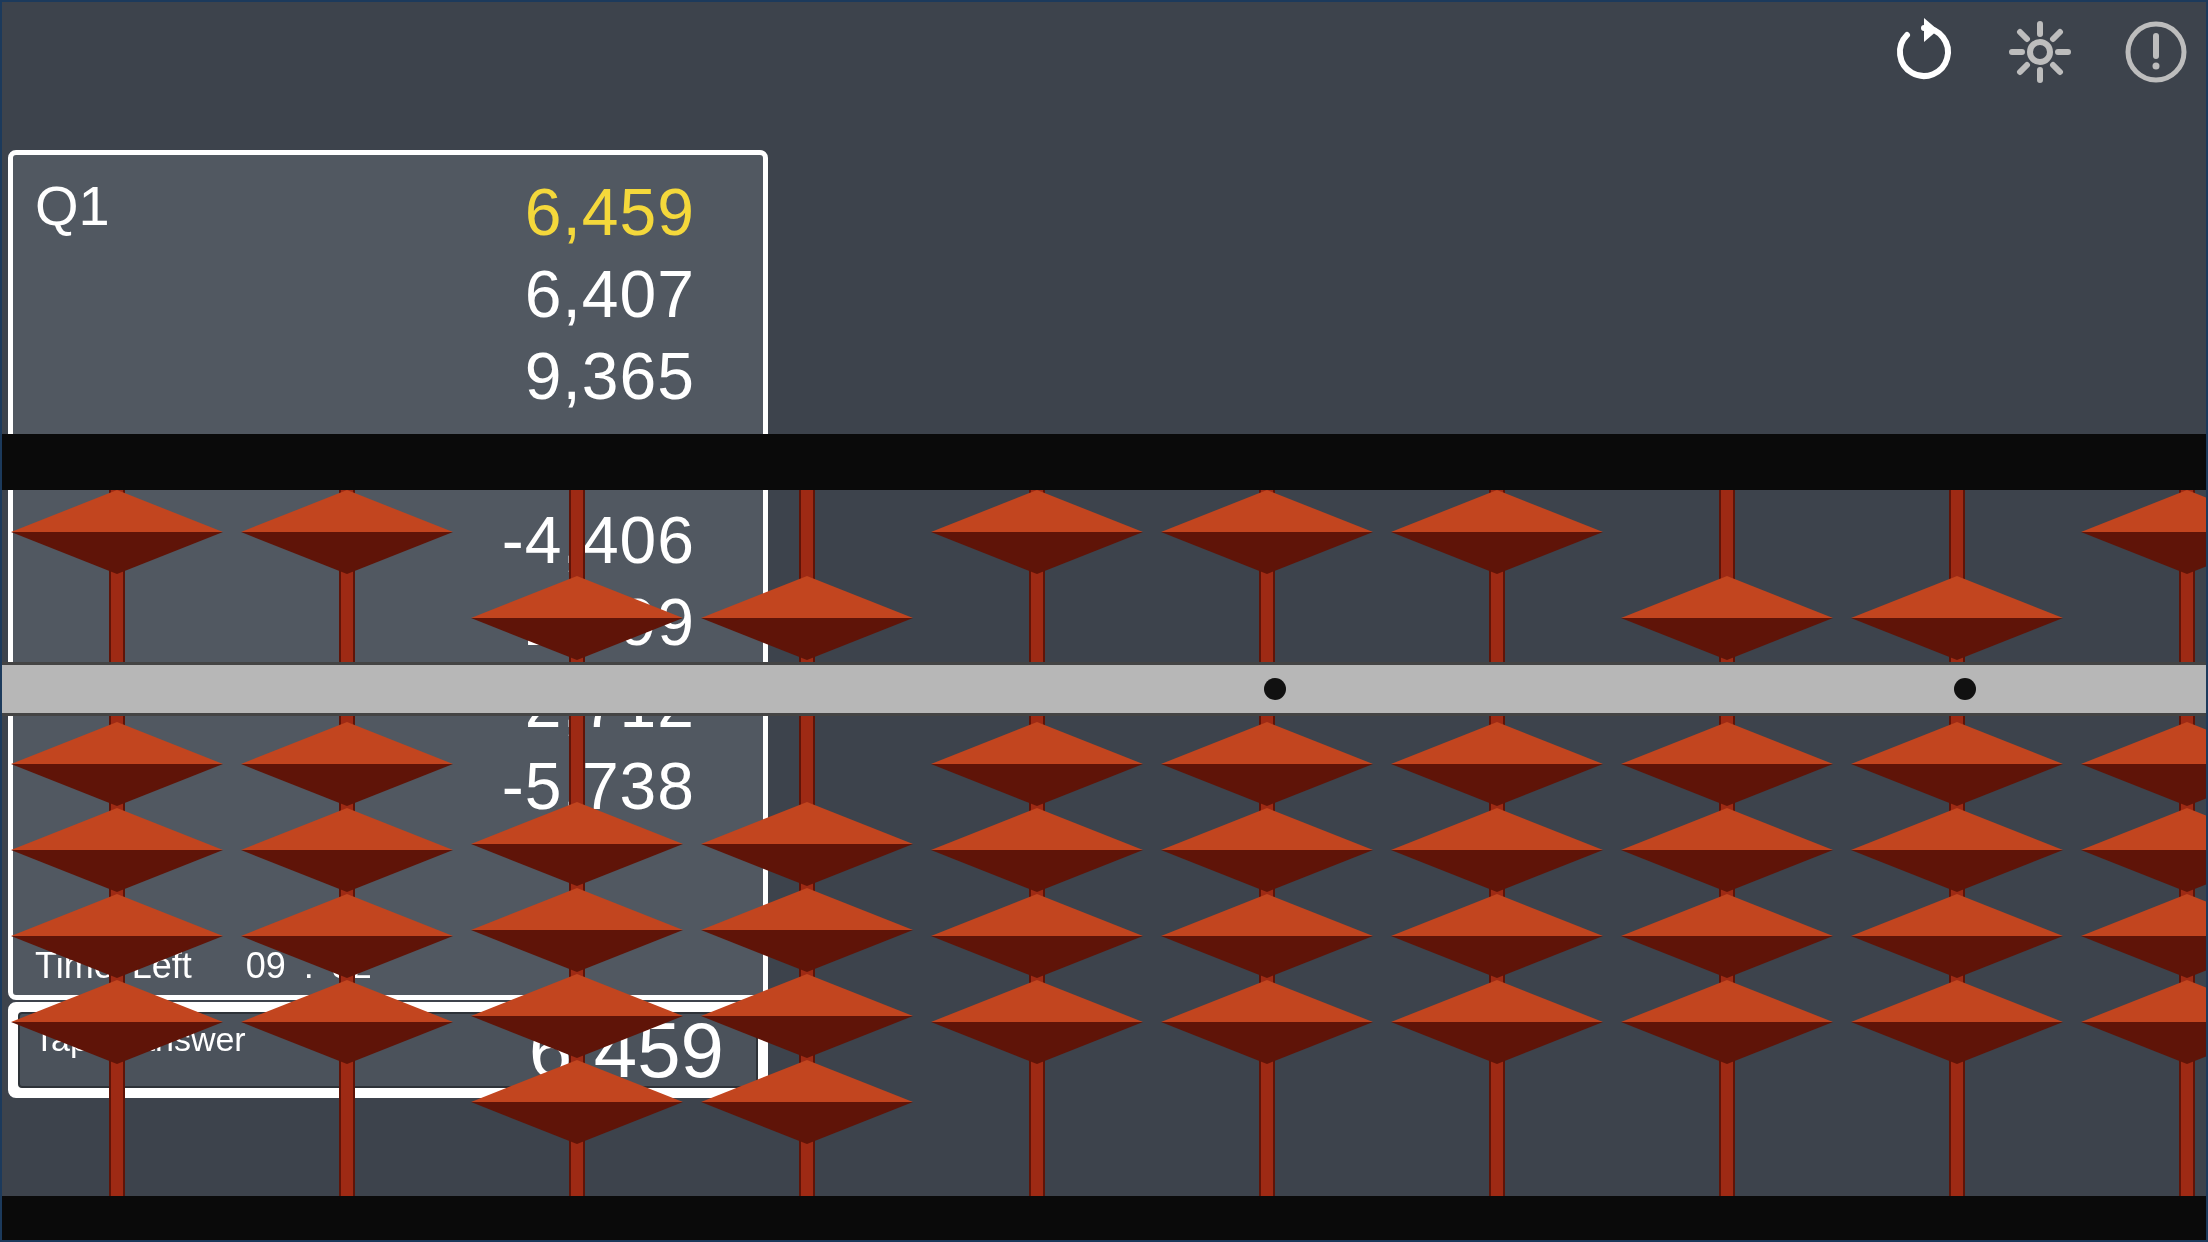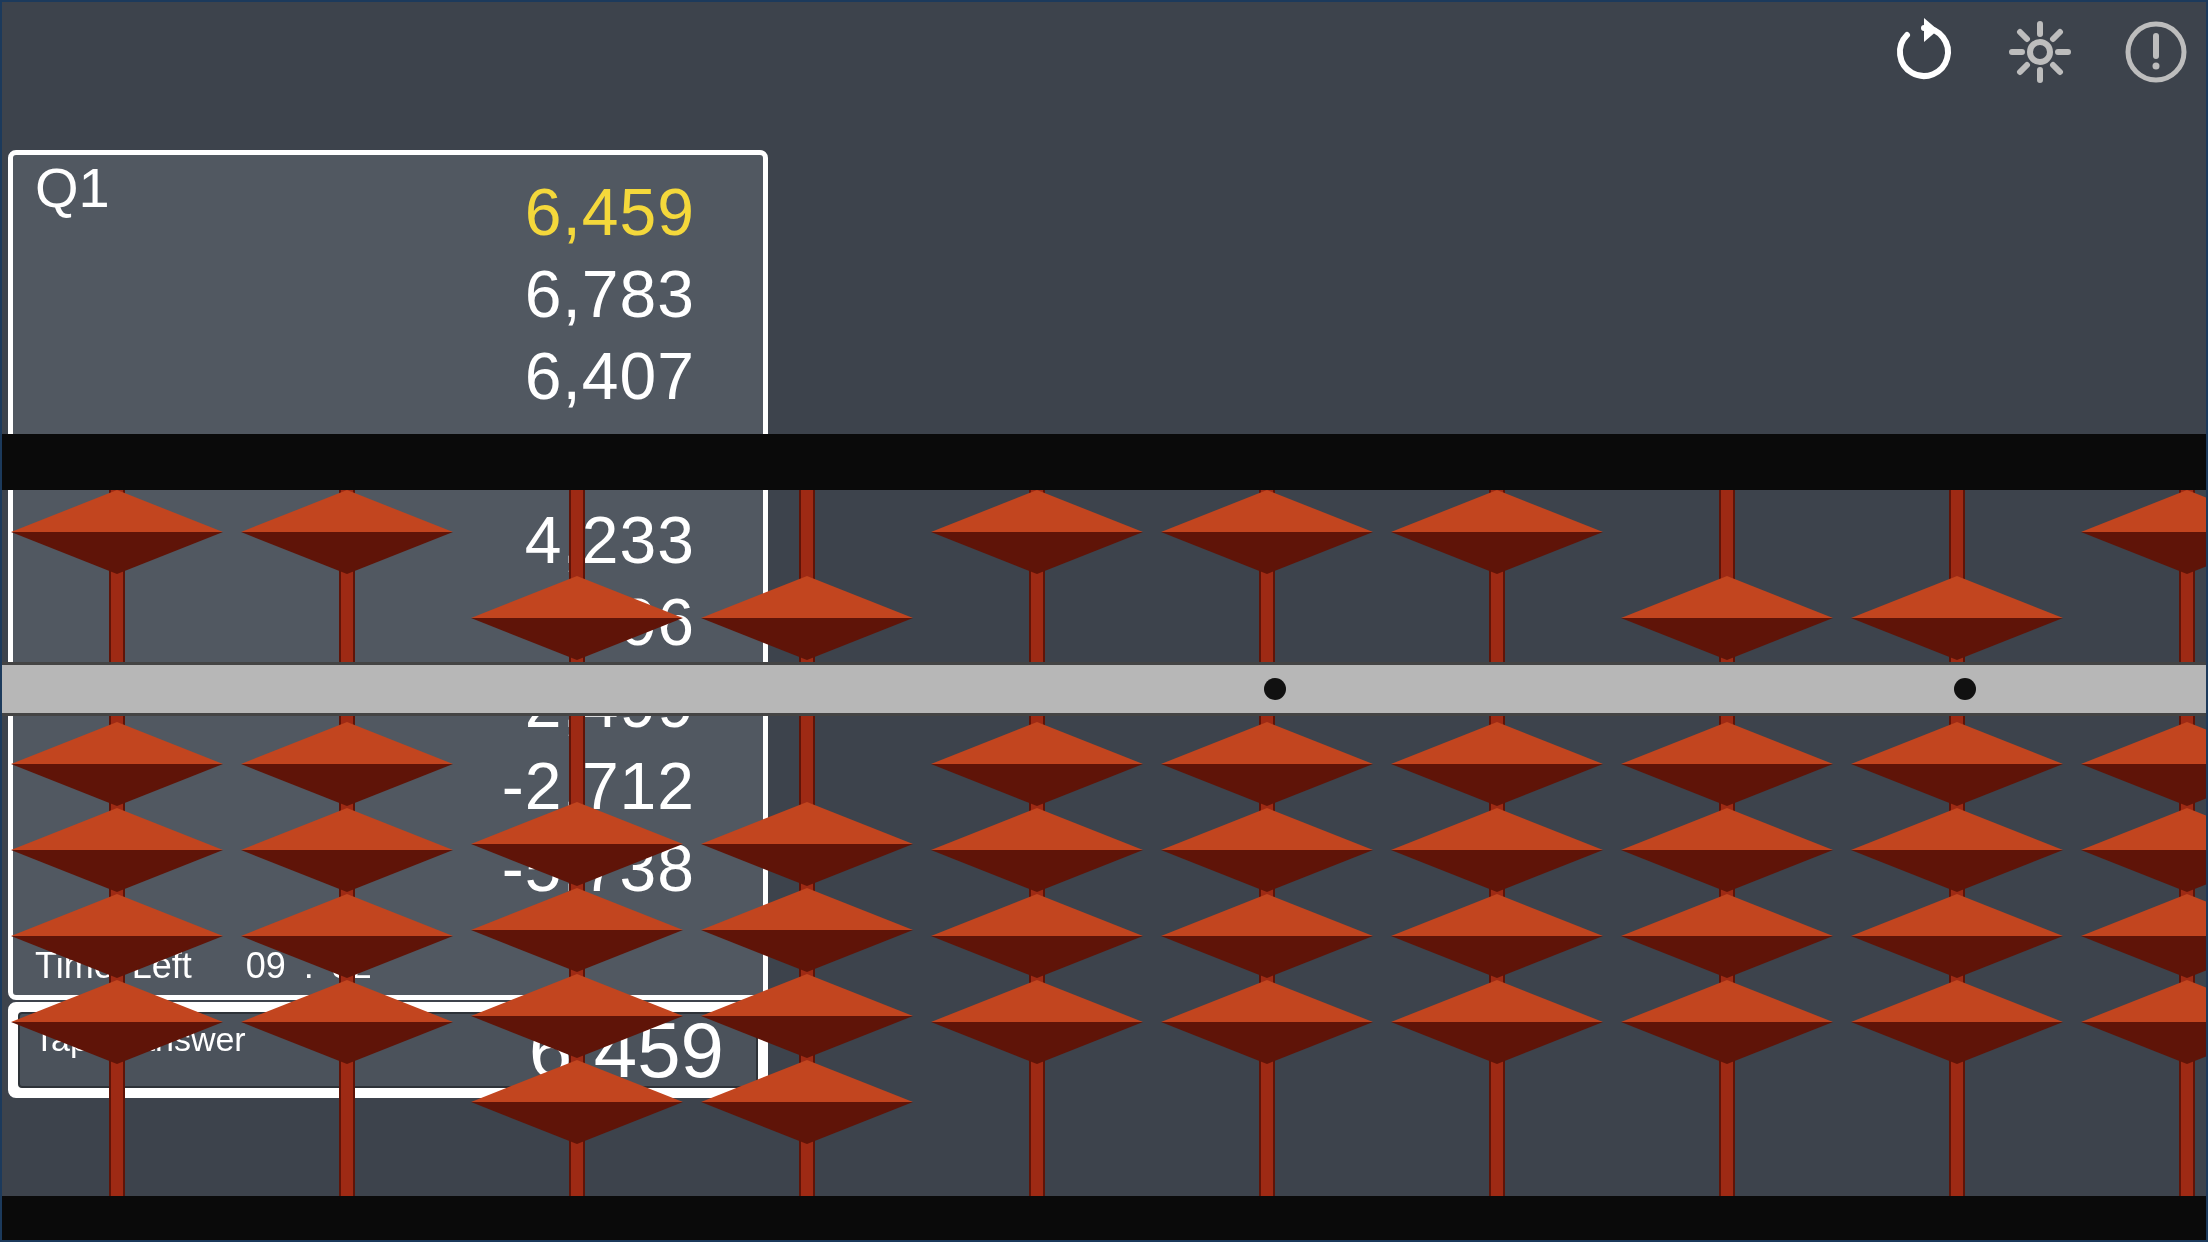--- a/index.html
+++ b/index.html
@@ -42,21 +42,21 @@
     height: 850px;
     border: 5px solid #fff;
     border-radius: 8px;
     background: #515861;
     padding: 10px 22px 0 22px;
     display: flex;
     flex-direction: column;
   }
   .qlabel {
     position: absolute;
-    top: 0;
+    top: 18px;
     left: 22px;
     color: #fff;
     font-size: 56px;
     font-weight: 400;
   }
   .numbers {
     margin-top: 6px;
     margin-left: auto;
     margin-right: 46px;
     display: flex;
@@ -234,21 +234,20 @@
       <line x1="34" y1="18" x2="34" y2="38" stroke="#bdbdbd" stroke-width="6" stroke-linecap="round"></line>
       <circle cx="34" cy="48" r="3.5" fill="#bdbdbd"></circle>
     </svg>
   </div>
 </div>
 
 <div class="qpanel">
   <div class="qlabel">Q1</div>
   <div class="numbers">
       <div class="num current">6,459</div>
-      <div class="num">6,783</div>
       <div class="num">6,407</div>
       <div class="num">9,365</div>
       <div class="num">4,233</div>
       <div class="num">-4,406</div>
       <div class="num">2,499</div>
       <div class="num">-2,712</div>
       <div class="num">-5,738</div>
     </div>
   <div class="timeleft">
     <span>Time Left</span>

